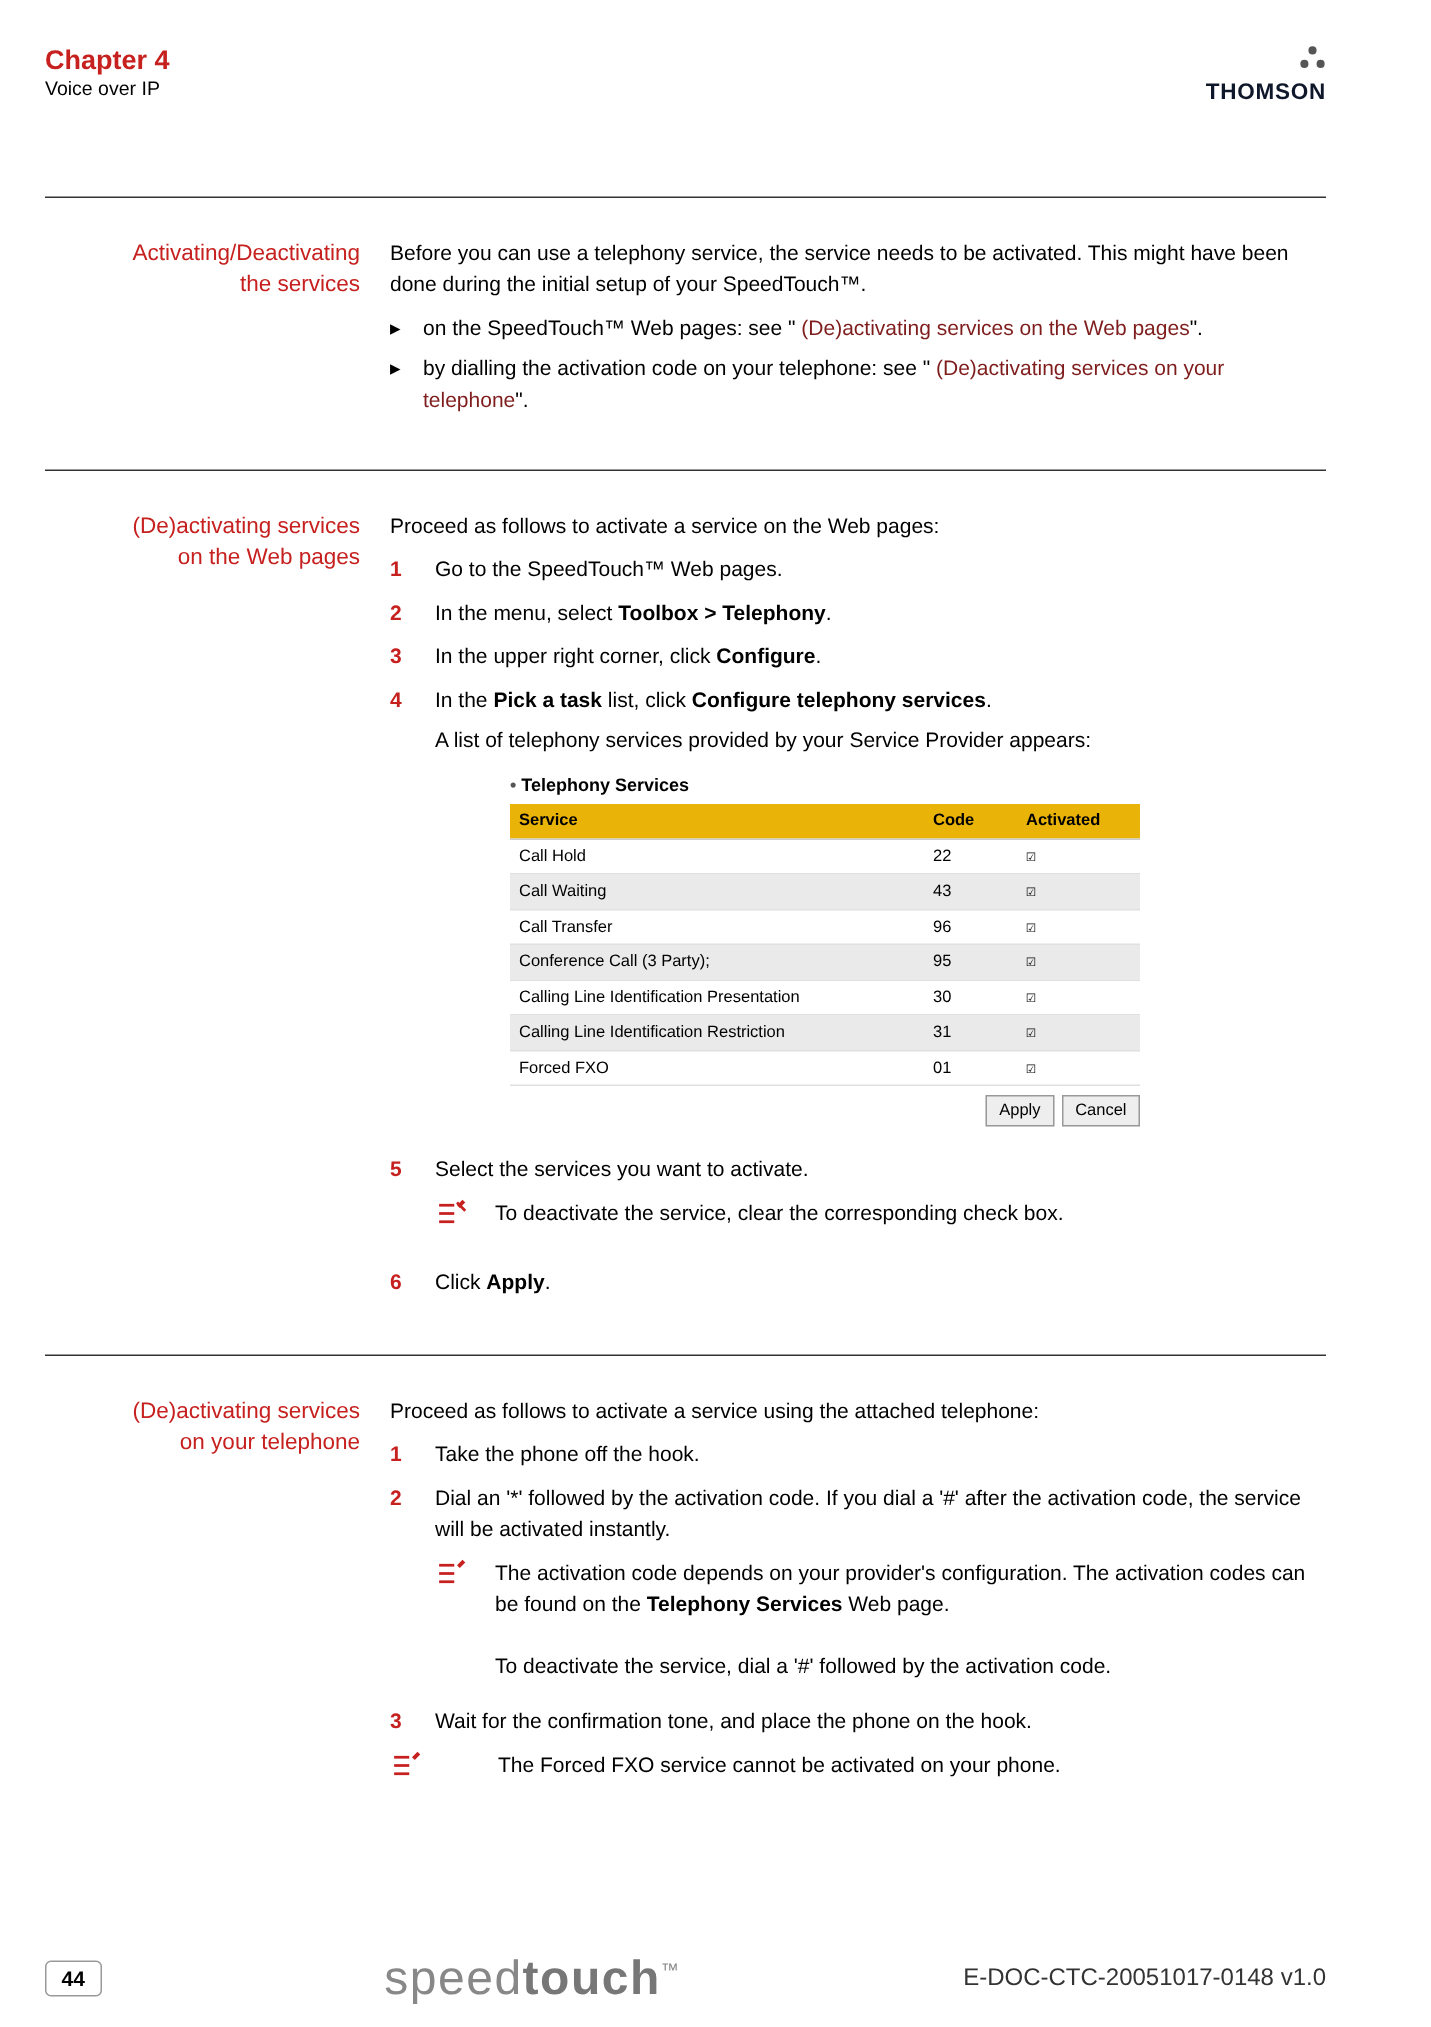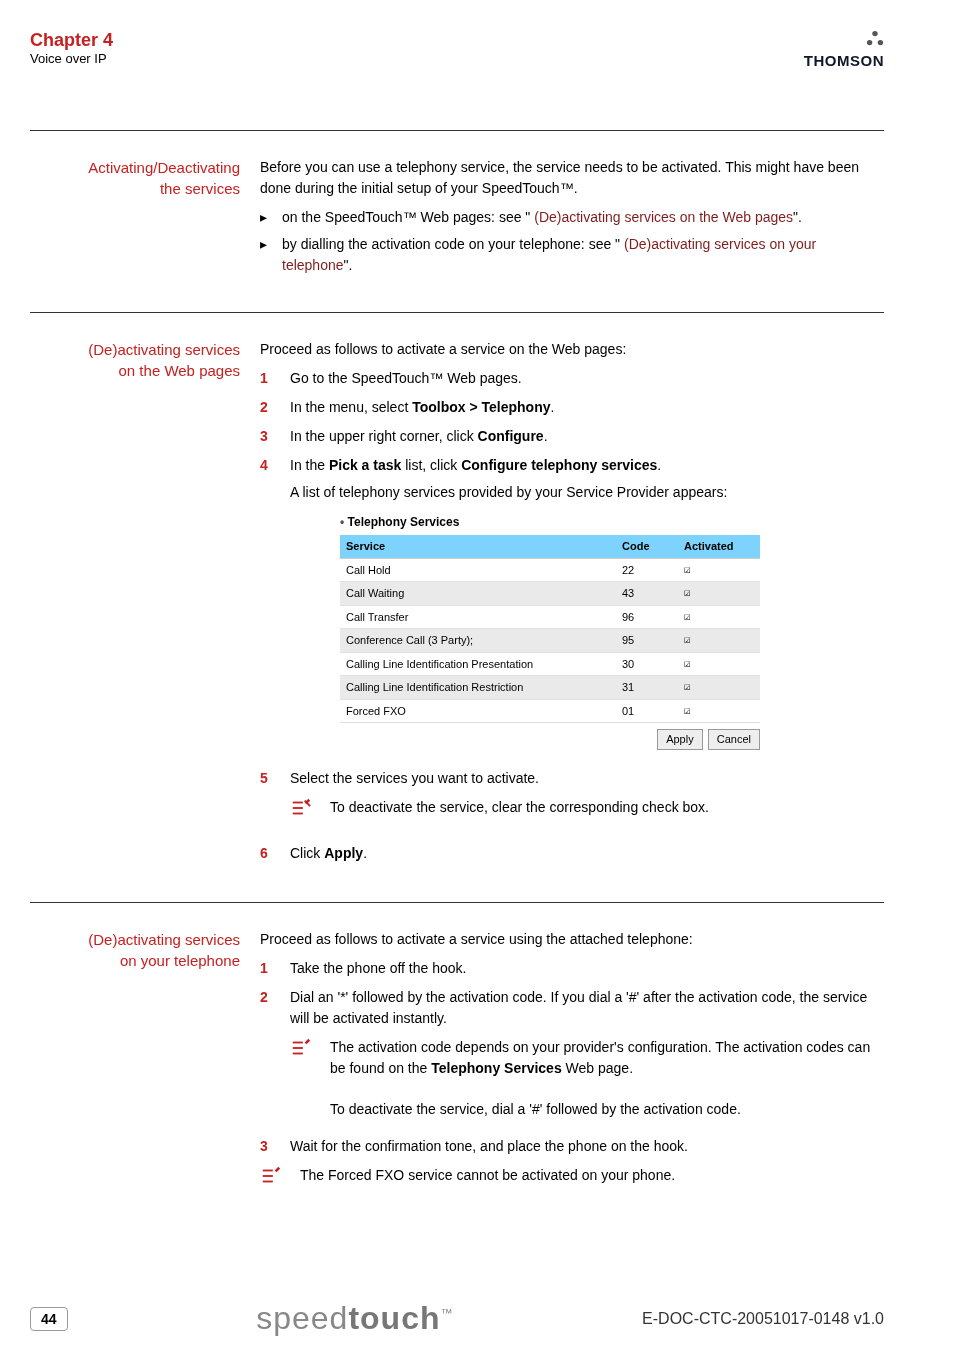--- a/index.html
+++ b/index.html
@@ -71,21 +71,21 @@
   .link { color: #7f1d1d; }
   .bold { font-weight: bold; }
   .screenshot {
     margin: 10px 0 10px 50px;
     font-size: 11px;
     width: 420px;
   }
   .scr-head { font-weight: bold; font-size: 12px; margin-bottom:4px; }
   .scr-head::before { content:"• "; color:#555; }
   .scr-table { width:100%; border-collapse: collapse; }
-  .scr-table th { text-align:left; font-weight:bold; padding:3px 6px; border-bottom:1px solid #ccc; font-size:11px; background:#7dd3fc;}
+  .scr-table th { text-align:left; font-weight:bold; padding:3px 6px; border-bottom:1px solid #ccc; font-size:11px; background:#eab308;}
   .scr-table td { padding:3px 6px; border-bottom:1px solid #e0e0e0; font-size:11px; }
   .scr-row-alt { background:#eaeaea; }
   .scr-check { font-family: monospace; font-size:11px; }
   .scr-btns { text-align:right; margin-top:6px; }
   .scr-btn { display:inline-block; border:1px solid #999; padding:1px 8px; font-size:11px; background:#eee; margin-left:2px; }
   .note {
     display: flex;
     align-items: flex-start;
     margin: 8px 0 8px 0px;
   }
@@ -316,21 +316,21 @@
                 <div style="margin-top:20px;">To deactivate the service, dial a '#' followed by the activation code.</div>
               </span>
             </div>
           </span>
         </li>
         <li>
           <span class="num">3</span>
           <span class="num-body">Wait for the confirmation tone, and place the phone on the hook.</span>
         </li>
       </ol>
-      <div class="note" style="margin-left:0;">
+      <div class="note" style="margin-left:0;gap:32px;">
         <span class="note-icon">
           <svg class="note-svg" viewBox="0 0 24 24">
               <g stroke="#c6201f" stroke-width="2" fill="none">
                 <path d="M3 6 L14 6"></path>
                 <path d="M3 12 L14 12"></path>
                 <path d="M3 18 L14 18"></path>
                 <path d="M20 2 L22 4 L18 8 L16 6 Z" fill="#c6201f" stroke="none"></path>
               </g>
             </svg>
         </span>

